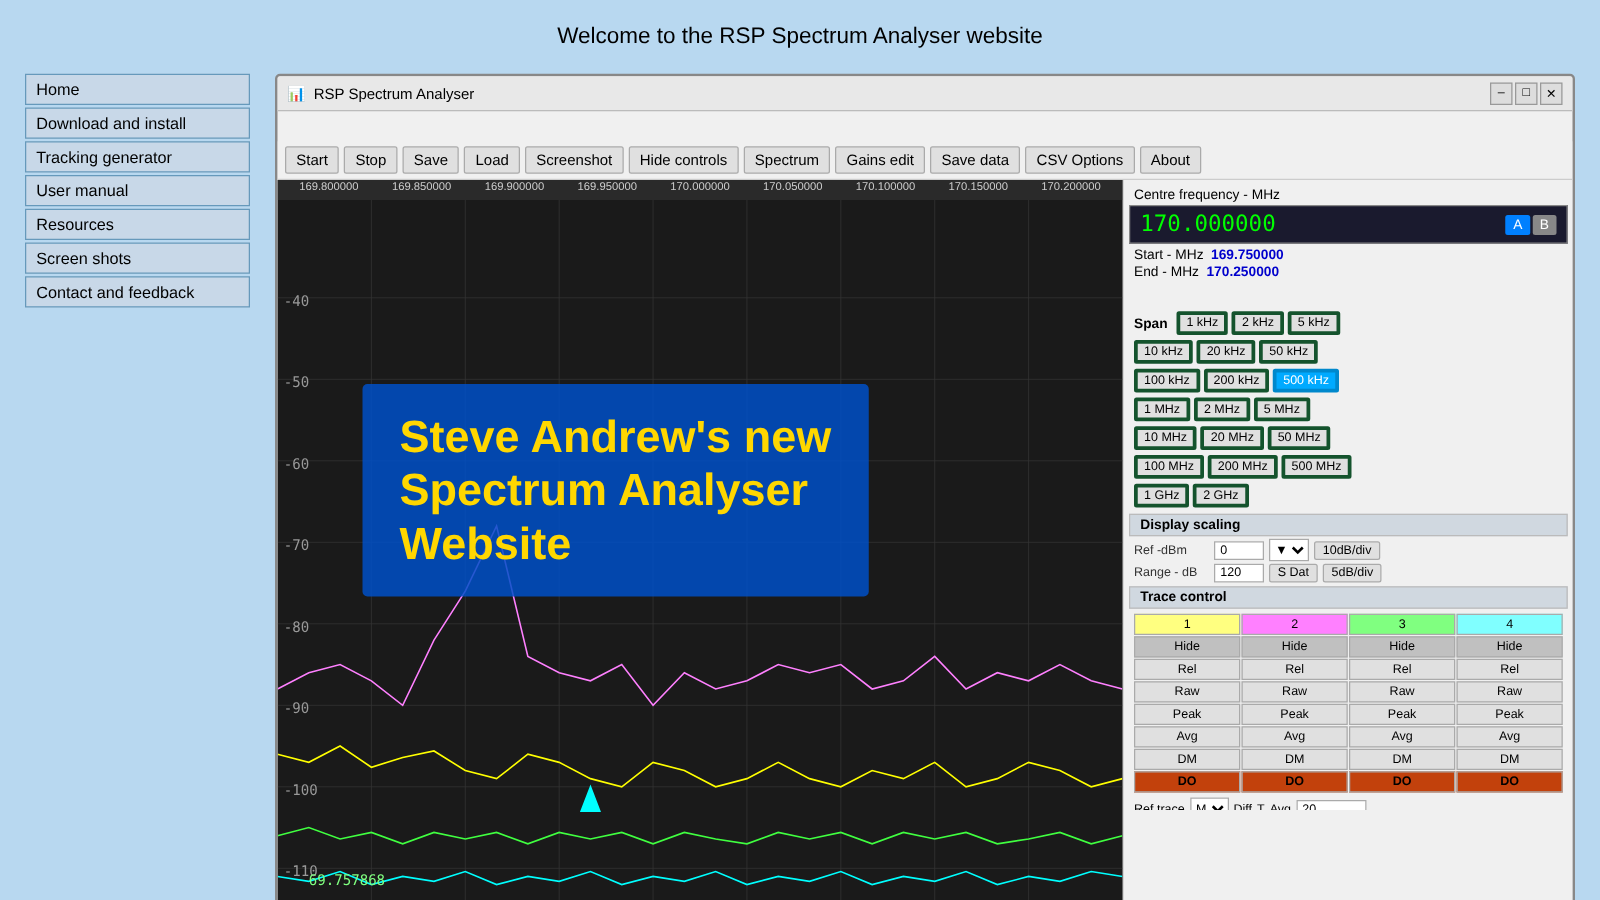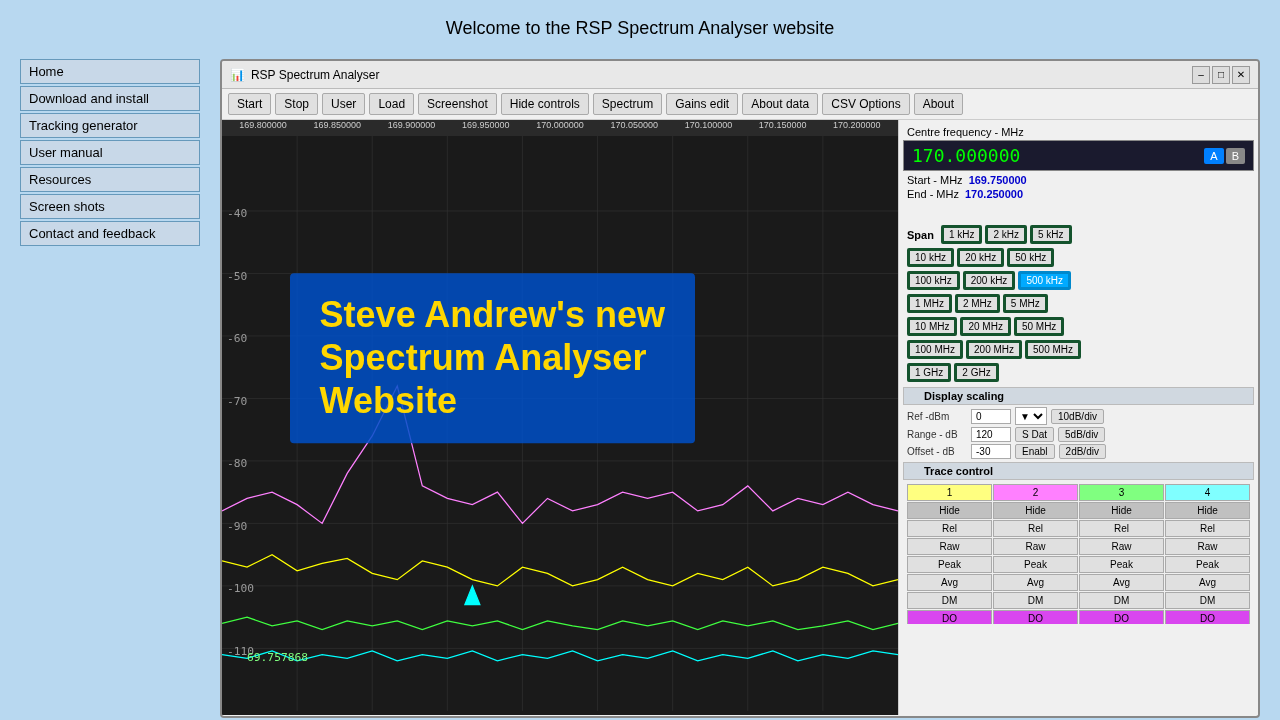--- a/index.html
+++ b/index.html
@@ -85,20 +85,21 @@
     }
 
     
     #toolbar {
       background: #f0f0f0;
       display: flex;
       gap: 4px;
       padding: 4px 6px;
       border-bottom: 1px solid #ccc;
       flex-wrap: wrap;
+      margin-top: 24px;
     }
     .tool-btn {
       background: #e0e0e0;
       border: 1px solid #aaa;
       padding: 3px 8px;
       font-size: 12px;
       cursor: pointer;
       border-radius: 2px;
     }
 
@@ -236,21 +237,21 @@
       cursor: pointer;
       border-radius: 2px;
     }
     .span-btn.active { background: #00aaff; color: white; border-color: #0088cc; }
 
     
     .section-title {
       background: #d0d8e0;
       font-size: 11px;
       font-weight: bold;
-      padding: 2px 20px;
+      padding: 2px 8px;
       margin: 3px 0 2px 0;
       border: 1px solid #bbb;
     }
 
     .ctrl-row {
       display: flex;
       align-items: center;
       gap: 4px;
       margin: 2px 0;
       padding: 0 4px;
@@ -295,21 +296,21 @@
     }
     .trace-btn.t1 { background: #ffff80; }
     .trace-btn.t2 { background: #ff80ff; }
     .trace-btn.t3 { background: #80ff80; }
     .trace-btn.t4 { background: #80ffff; }
     .trace-btn.hide { background: #c0c0c0; }
     .trace-btn.raw { background: #e0e0e0; }
     .trace-btn.peak { background: #e0e0e0; }
     .trace-btn.avg { background: #e0e0e0; }
     .trace-btn.dm { background: #e0e0e0; }
-    .trace-btn.do-btn { background: #d946ef; }
+    .trace-btn.do-btn { background: #c2410c; font-weight: bold; }
 
     
     .marker-section { padding: 2px 4px; font-size: 10px; }
     .marker-row { display: flex; align-items: center; gap: 2px; margin: 1px 0; }
     .marker-btn-sm {
       background: #e0e0e0;
       border: 1px solid #aaa;
       padding: 1px 4px;
       font-size: 9px;
       cursor: pointer;
@@ -354,27 +355,27 @@
       <span style="font-size:12px;margin-right:6px;">📊</span>
       <span id="window-title-text">RSP Spectrum Analyser</span>
       <button class="win-btn">–</button>
       <button class="win-btn">□</button>
       <button class="win-btn">✕</button>
     </div>
 
     <div id="toolbar">
       <button class="tool-btn">Start</button>
       <button class="tool-btn">Stop</button>
-      <button class="tool-btn">User</button>
+      <button class="tool-btn">Save</button>
       <button class="tool-btn">Load</button>
       <button class="tool-btn">Screenshot</button>
       <button class="tool-btn">Hide controls</button>
       <button class="tool-btn">Spectrum</button>
       <button class="tool-btn">Gains edit</button>
-      <button class="tool-btn">About data</button>
+      <button class="tool-btn">Save data</button>
       <button class="tool-btn">CSV Options</button>
       <button class="tool-btn">About</button>
     </div>
 
     <div id="inner-content">
 
       <div id="spectrum-area">
 
         
         <div id="freq-axis">
@@ -509,26 +510,20 @@
             <input class="ctrl-input" value="0" style="">
             <select class="ctrl-select"><option>▼</option></select>
             <button class="ctrl-btn">10dB/div</button>
           </div>
           <div class="ctrl-row">
             <span class="ctrl-label">Range - dB</span>
             <input class="ctrl-input" value="120" style="">
             <button class="ctrl-btn">S Dat</button>
             <button class="ctrl-btn">5dB/div</button>
           </div>
-          <div class="ctrl-row">
-            <span class="ctrl-label">Offset - dB</span>
-            <input class="ctrl-input" value="-30" style="">
-            <button class="ctrl-btn">Enabl</button>
-            <button class="ctrl-btn">2dB/div</button>
-          </div>
 
           <div class="section-title">Trace control</div>
           <div class="trace-grid">
             <button class="trace-btn t1">1</button>
             <button class="trace-btn t2">2</button>
             <button class="trace-btn t3">3</button>
             <button class="trace-btn t4">4</button>
 
             <button class="trace-btn hide">Hide</button>
             <button class="trace-btn hide">Hide</button>

